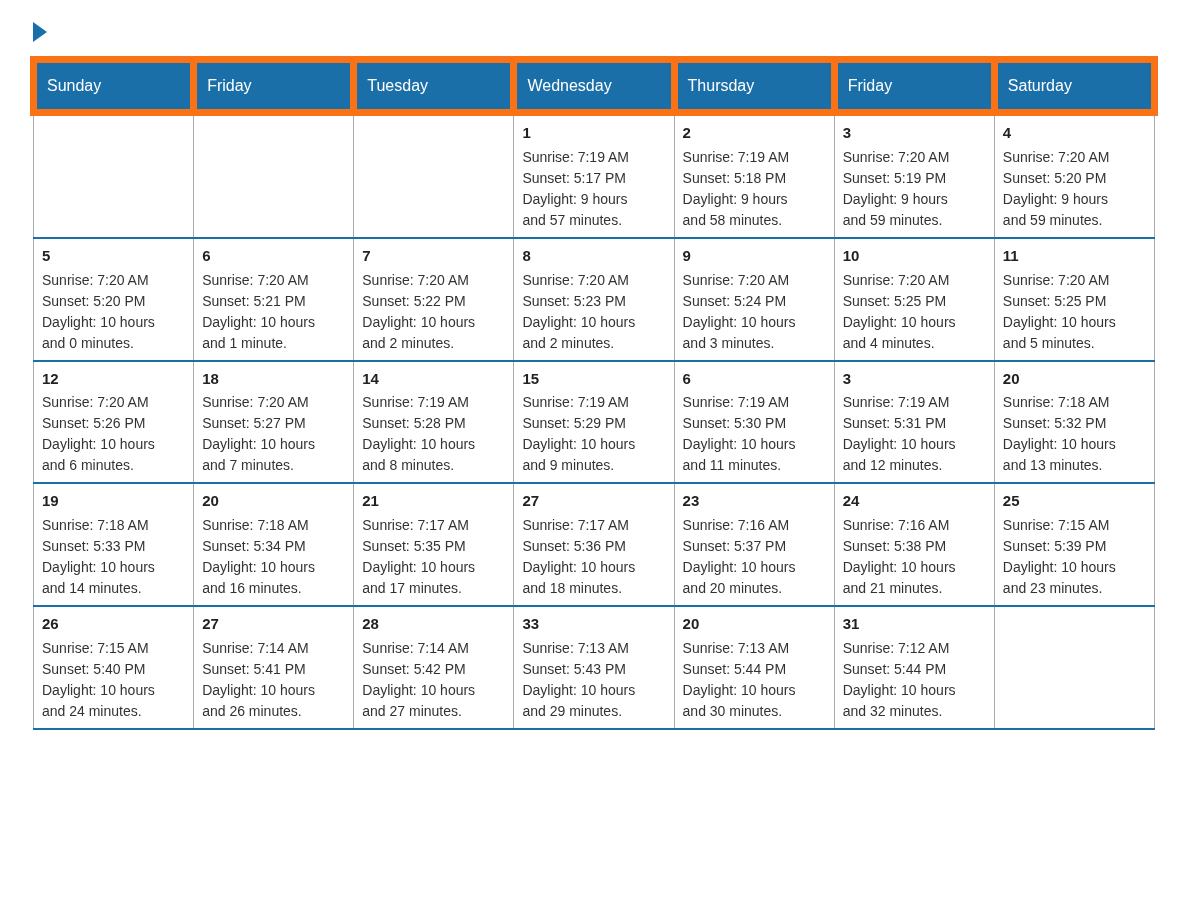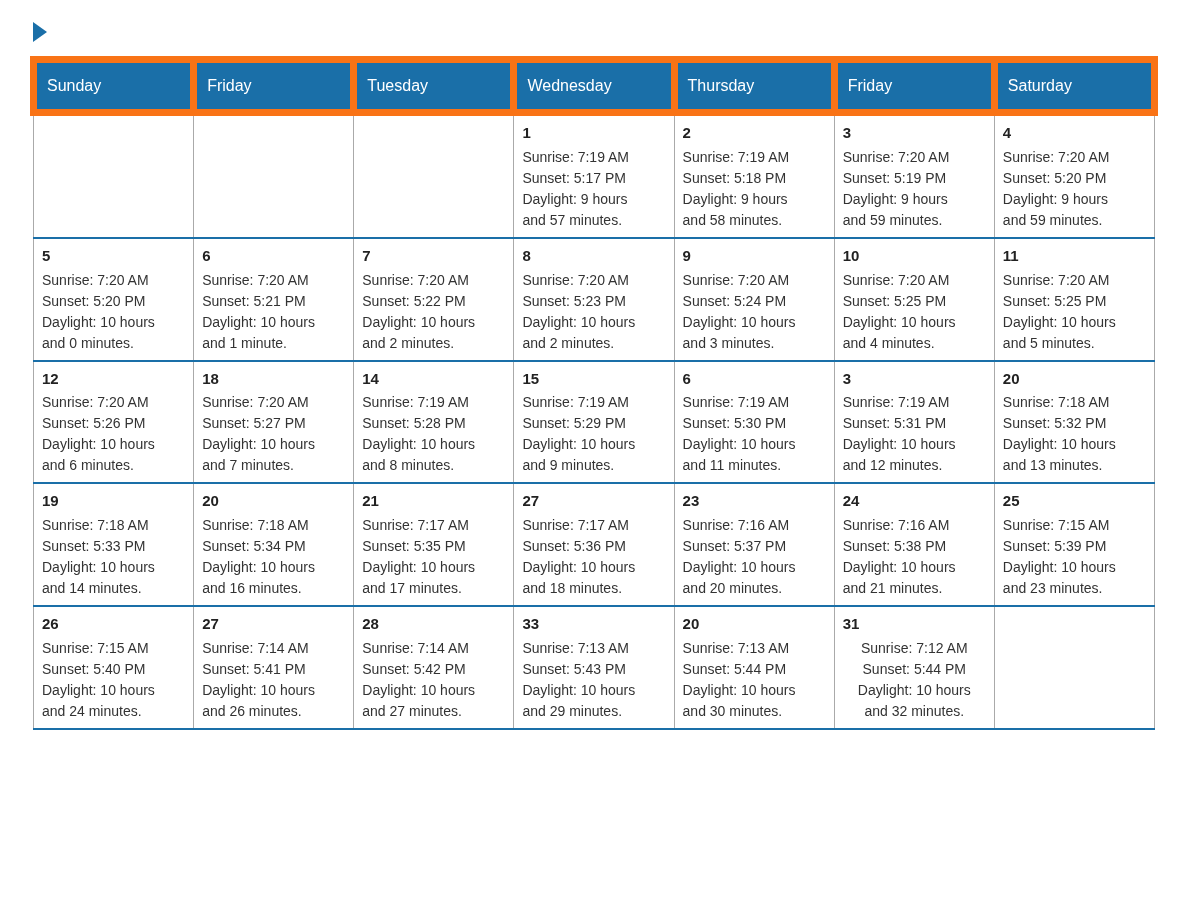--- a/index.html
+++ b/index.html
@@ -350,21 +350,21 @@
         </td>
         <td>
           <span class="day-number">20</span>
           <div class="day-info" style="white-space: pre-line;">Sunrise: 7:13 AM
 Sunset: 5:44 PM
 Daylight: 10 hours
 and 30 minutes.</div>
         </td>
         <td>
           <span class="day-number">31</span>
-          <div class="day-info" style="white-space: pre-line; text-align: center;">Sunrise: 7:12 AM
+          <div class="day-info" style="white-space: pre-line;">Sunrise: 7:12 AM
 Sunset: 5:44 PM
 Daylight: 10 hours
 and 32 minutes.</div>
         </td>
         <td class="empty"></td>
       </tr>
     </tbody>
 </table>
 
 </body></html>

